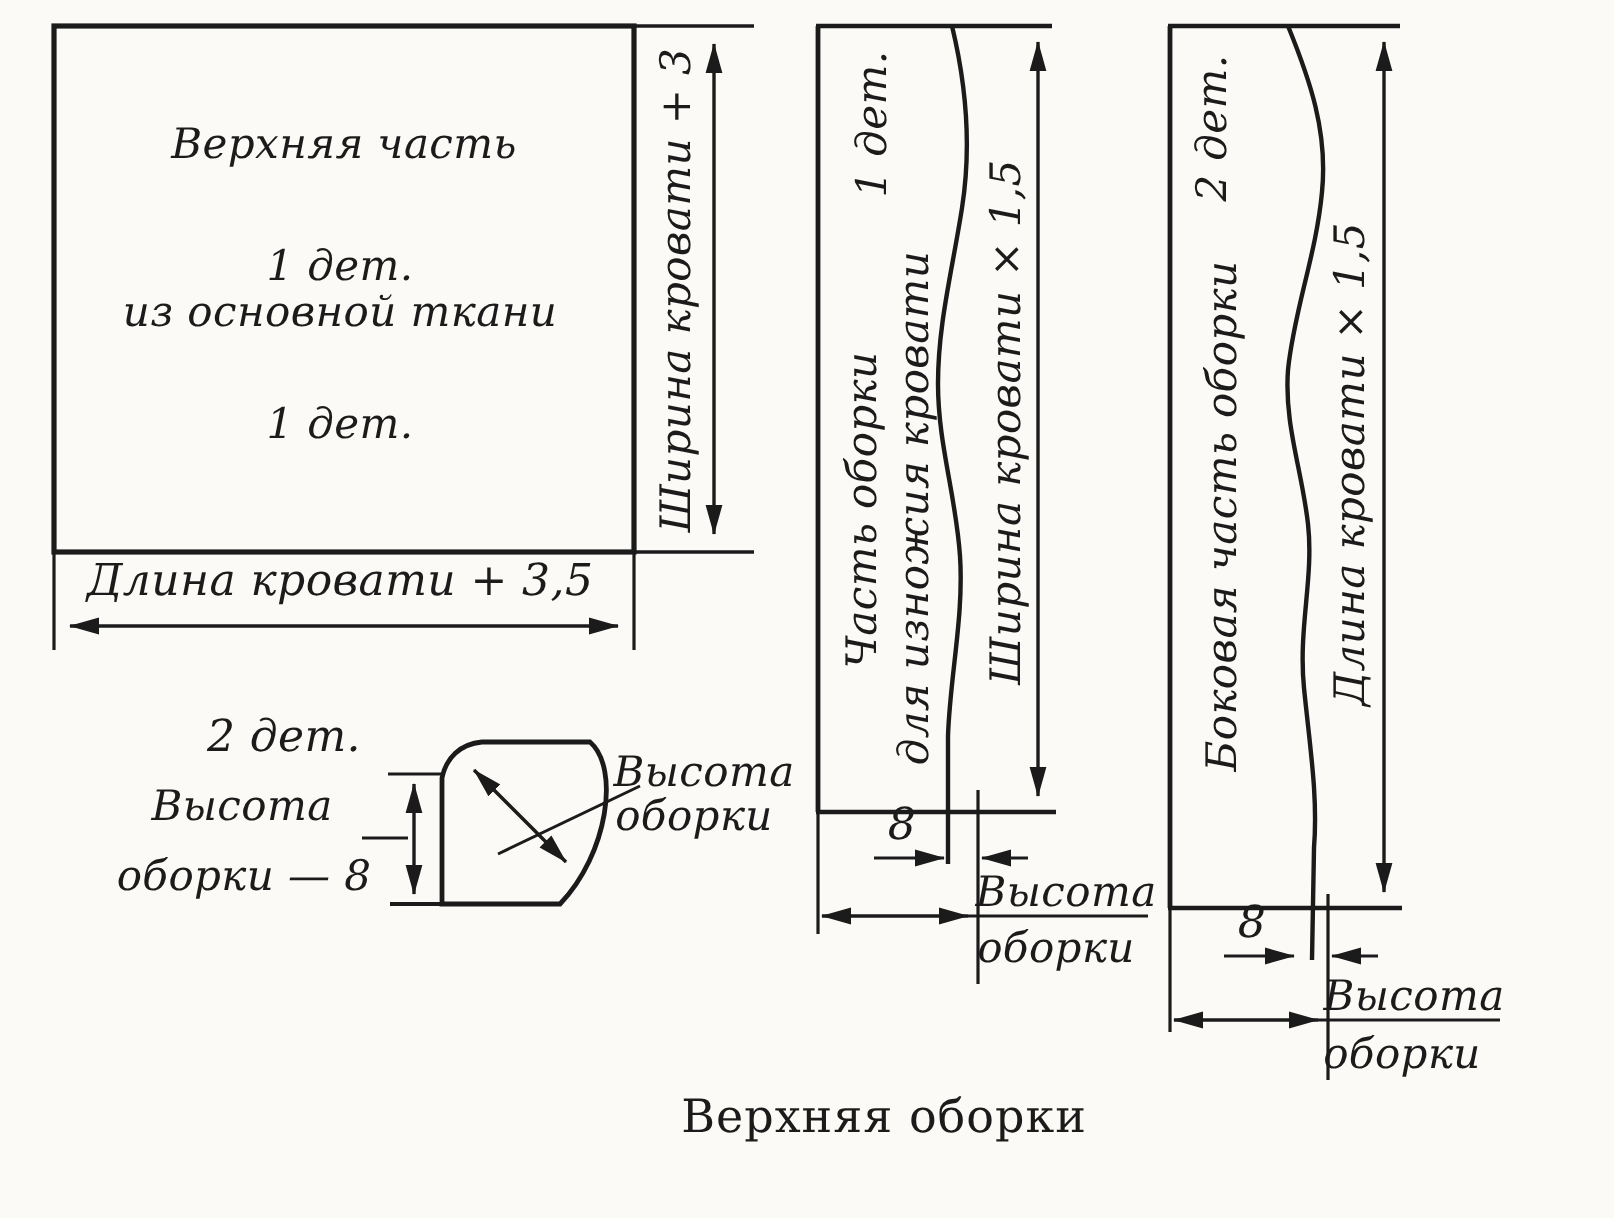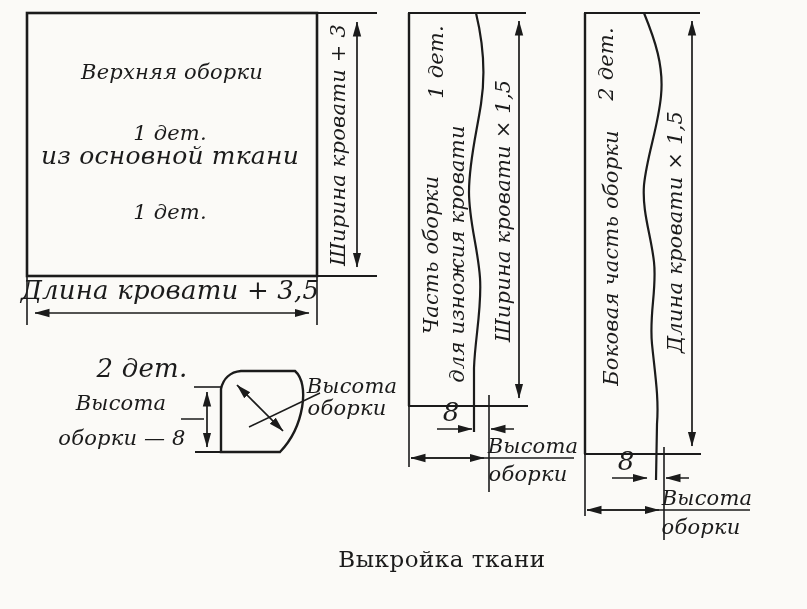--- a/index.html
+++ b/index.html
@@ -16,22 +16,22 @@
     position:absolute;
     transform:translate(-50%,-50%);
     white-space:nowrap;
     font-style:italic;
     font-size:21px;
     line-height:1.05;
     color:#1b1b1b;
     letter-spacing:0.2px;
   }
   .rot{transform:translate(-50%,-50%) rotate(-90deg);}
-  .sm{font-size:25px;}
-  .md{font-size:26px;text-align:center;}
+  .sm{font-size:21px;}
+  .md{font-size:22px;text-align:center;}
   .lg{font-size:23px;font-style:normal;letter-spacing:0.5px;}
 </style>
 </head>
 <body>
 
 <div class="page">
 
   <svg class="draw" width="807" height="609" viewBox="0 0 807 609">
     <defs>
       <marker id="ah" viewBox="0 0 15 10" refX="14.5" refY="5" markerWidth="15" markerHeight="10" markerUnits="userSpaceOnUse" orient="auto-start-reverse">
@@ -97,21 +97,21 @@
     <g stroke="#1b1b1b" fill="none">
       <path d="M692,21 L692,446" stroke-width="1.7" marker-start="url(#ah)" marker-end="url(#ah)"></path>
       <path d="M612,478 L647,478" stroke-width="1.5" marker-end="url(#ah)"></path>
       <path d="M689,478 L666,478" stroke-width="1.5" marker-end="url(#ah)"></path>
       <path d="M659,510 L587,510" stroke-width="1.5" marker-end="url(#ah)"></path>
       <path d="M587,510 L659,510" stroke-width="1.5" marker-end="url(#ah)"></path>
       <line x1="659" y1="510" x2="750" y2="510" stroke-width="1.5"></line>
     </g>
   </svg>
 
-  <div class="lbl" style="left:172px;top:72px;">Верхняя оборки</div>
+  <div class="lbl" style="left:172px;top:72px;">Верхняя часть</div>
   <div class="lbl" style="left:170px;top:133px;">1 дет.</div>
   <div class="lbl sm" style="left:170px;top:156px;">из основной ткани</div>
   <div class="lbl" style="left:170px;top:212px;">1 дет.</div>
   <div class="lbl rot" style="left:338px;top:145px;">Ширина кровати + 3</div>
   <div class="lbl md" style="left:170px;top:291px;">Длина кровати + 3,5</div>
 
   <div class="lbl md" style="left:142px;top:369px;">2 дет.</div>
   <div class="lbl" style="left:121px;top:403px;">Высота</div>
   <div class="lbl" style="left:122px;top:426px;margin-top:12px;">оборки — 8</div>
   <div class="lbl" style="left:352px;top:386px;">Высота</div>
@@ -125,15 +125,15 @@
   <div class="lbl" style="left:533px;top:446px;">Высота</div>
   <div class="lbl" style="left:528px;top:474px;">оборки</div>
 
   <div class="lbl rot" style="left:606px;top:64px;">2 дет.</div>
   <div class="lbl rot" style="left:611px;top:258px;">Боковая часть оборки</div>
   <div class="lbl rot" style="left:675px;top:232px;">Длина кровати × 1,5</div>
   <div class="lbl md" style="left:626px;top:462px;">8</div>
   <div class="lbl" style="left:707px;top:498px;">Высота</div>
   <div class="lbl" style="left:701px;top:527px;">оборки</div>
 
-  <div class="lbl lg" style="left:442px;top:559px;">Выкройка ткани</div>
+  <div class="lbl lg" style="left:442px;top:559px;">Верхняя оборки</div>
 
 </div>
 
 </body></html>

